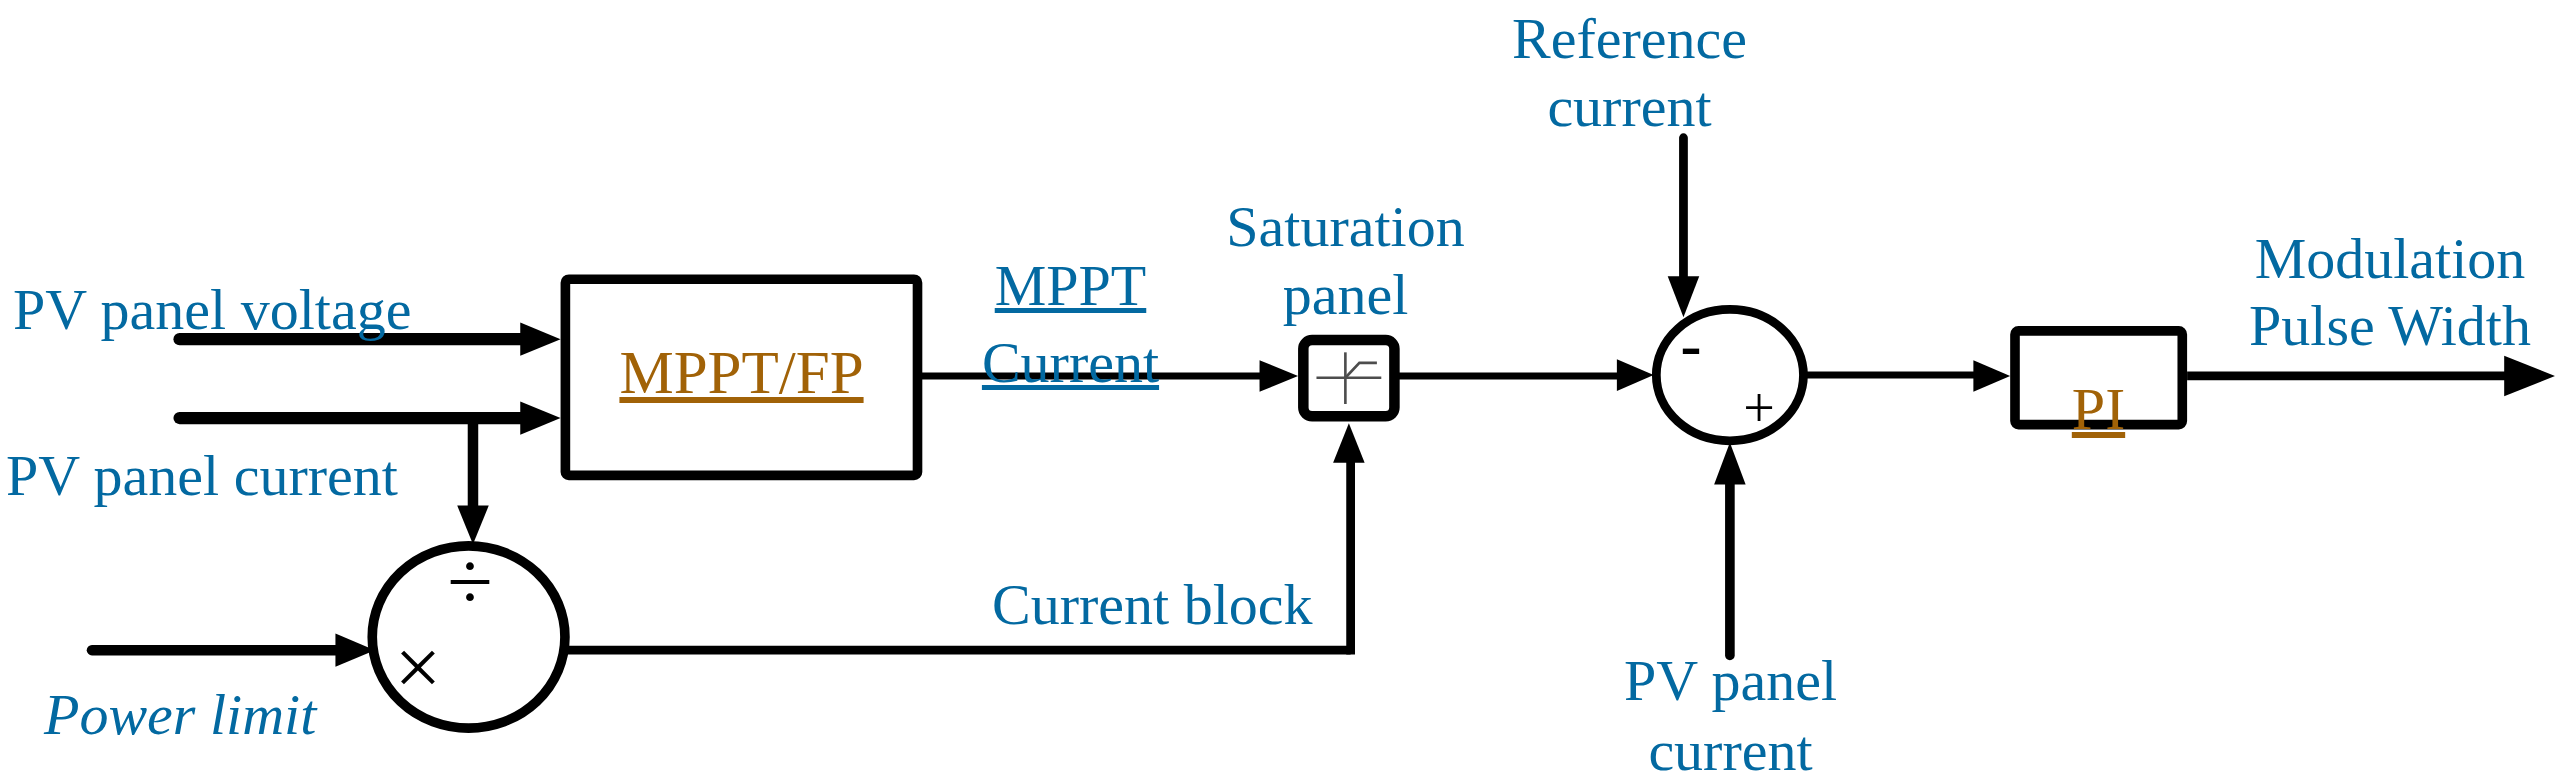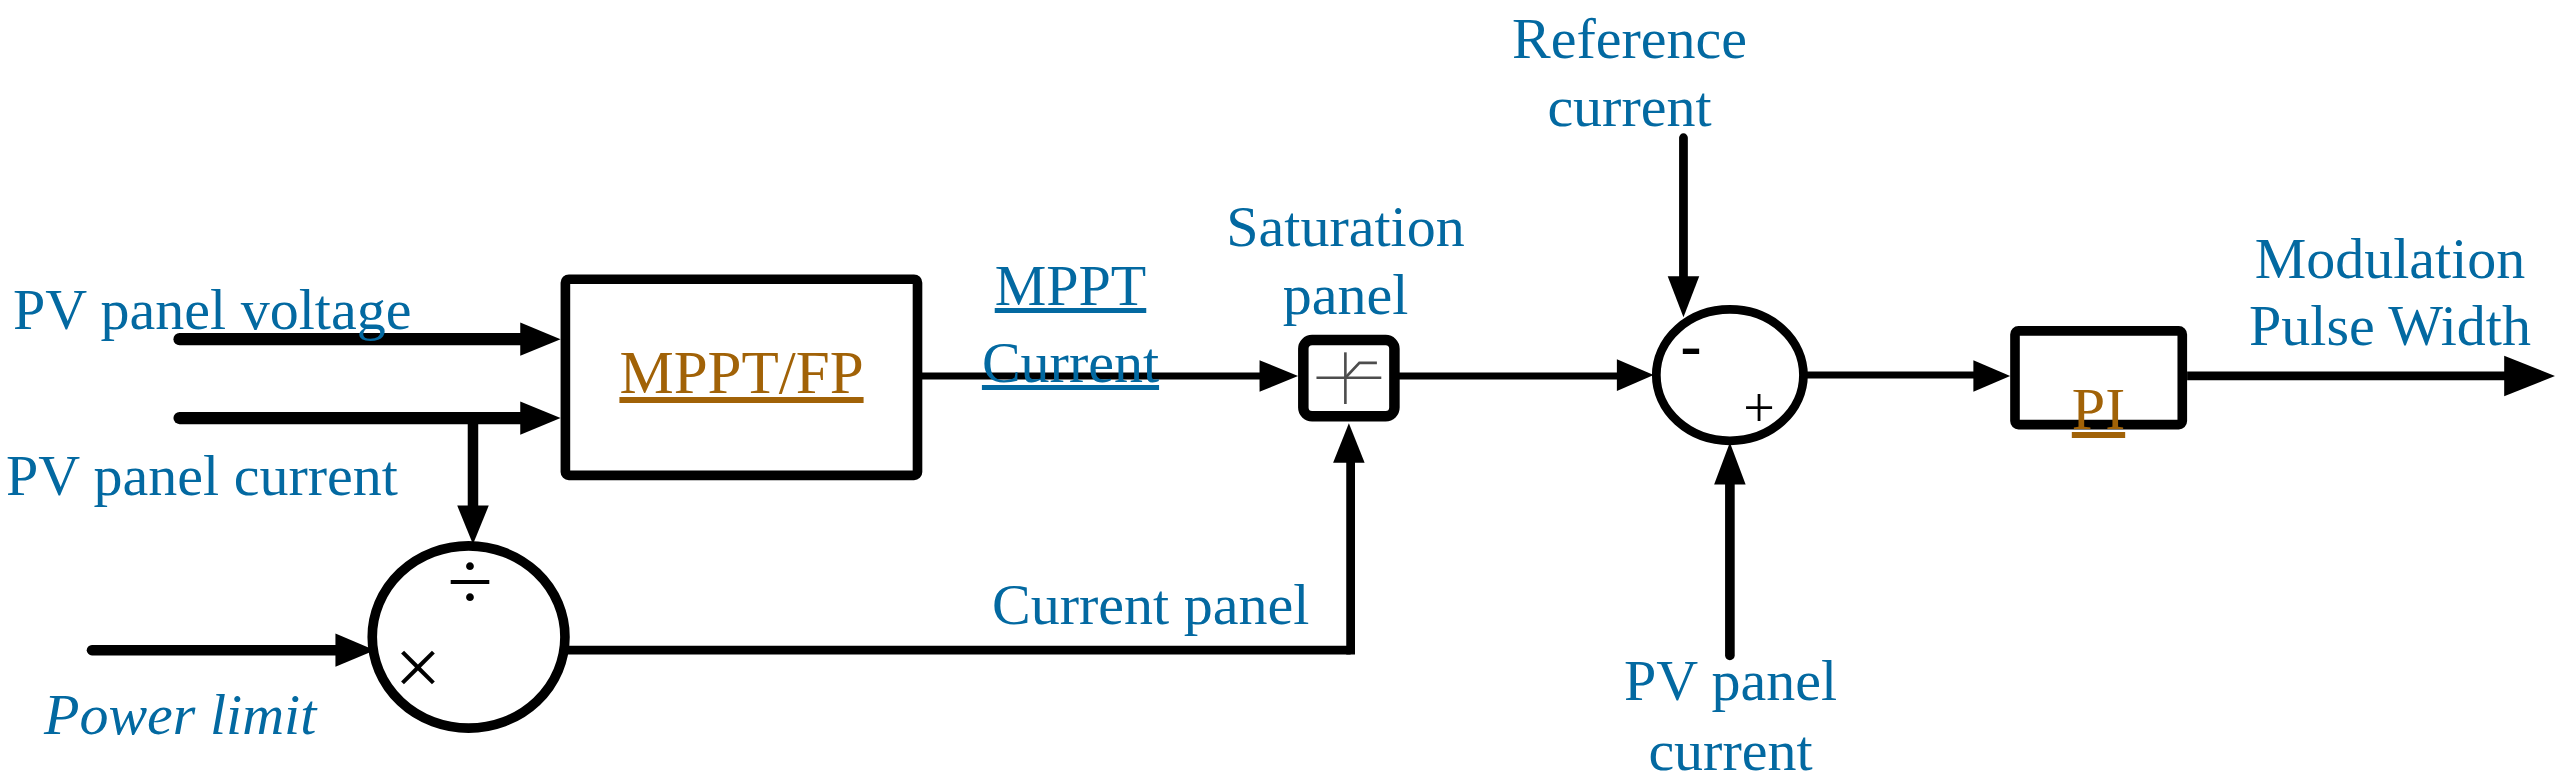--- a/index.html
+++ b/index.html
@@ -102,21 +102,21 @@
   <div class="lbl center" style="left:917px; top:247px; width:307px; line-height:77px;text-decoration:underline;">
     <div>MPPT</div>
     <div>Current</div>
   </div>
 
   <div class="lbl center" style="left:1214px; top:193px; width:263px; line-height:68px;">
     <div>Saturation</div>
     <div>panel</div>
   </div>
 
-  <div class="lbl" style="left:992px; top:571px;">Current panel</div>
+  <div class="lbl" style="left:992px; top:571px;">Current block</div>
 
   <div class="lbl center" style="left:1498px; top:5.3px; width:263px; line-height:68px;">
     <div>Reference</div>
     <div>current</div>
   </div>
 
   <div class="lbl center" style="left:1599px; top:646px; width:263px; line-height:70px;">
     <div>PV panel</div>
     <div>current</div>
   </div>

